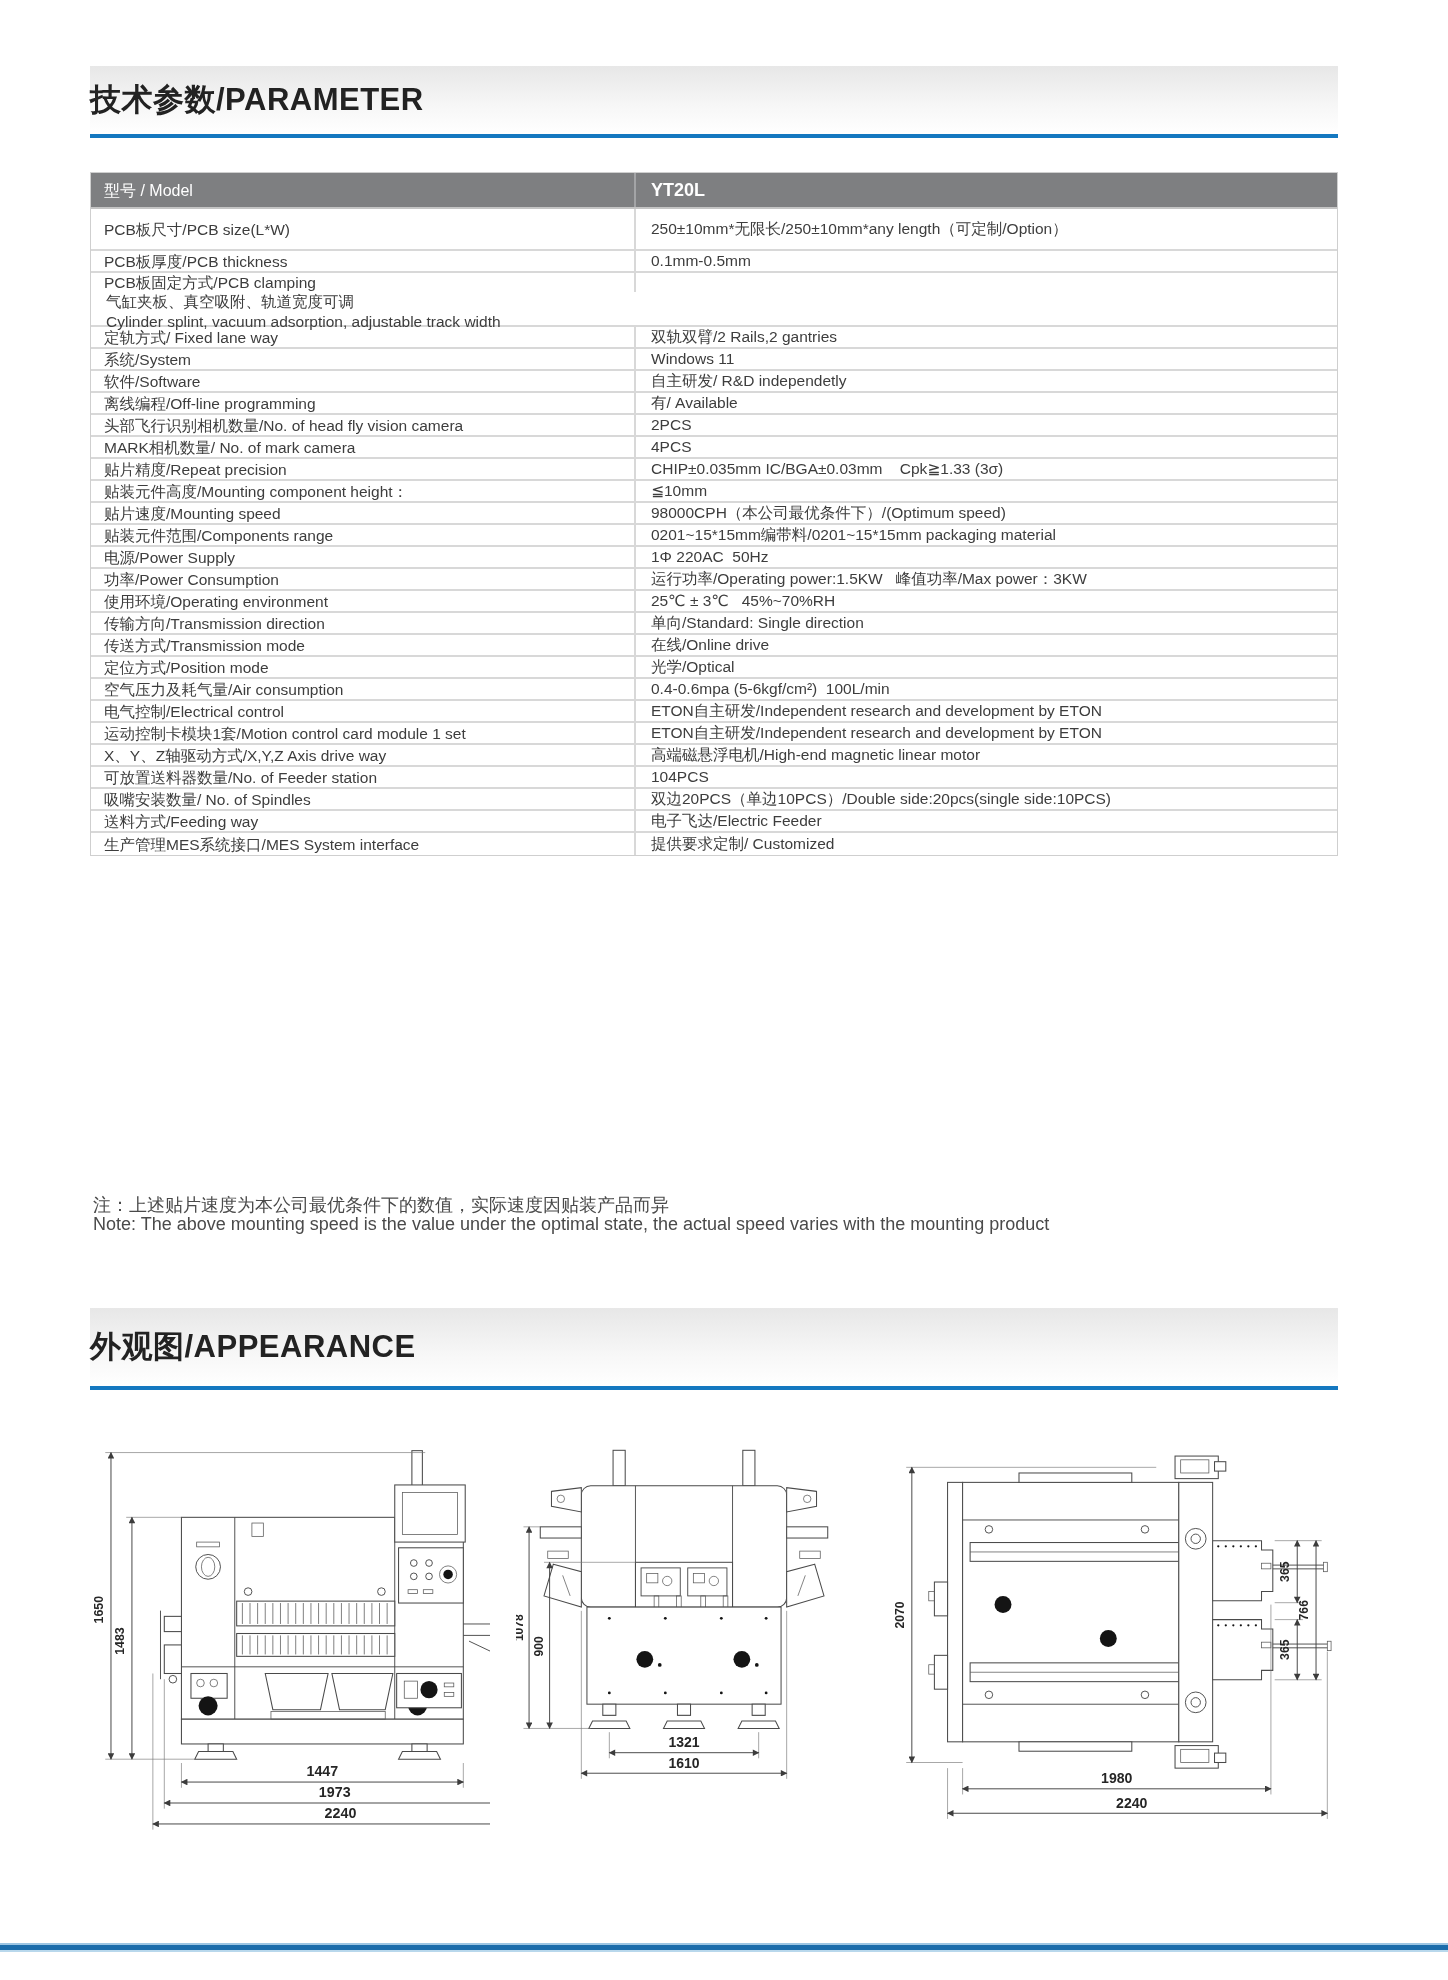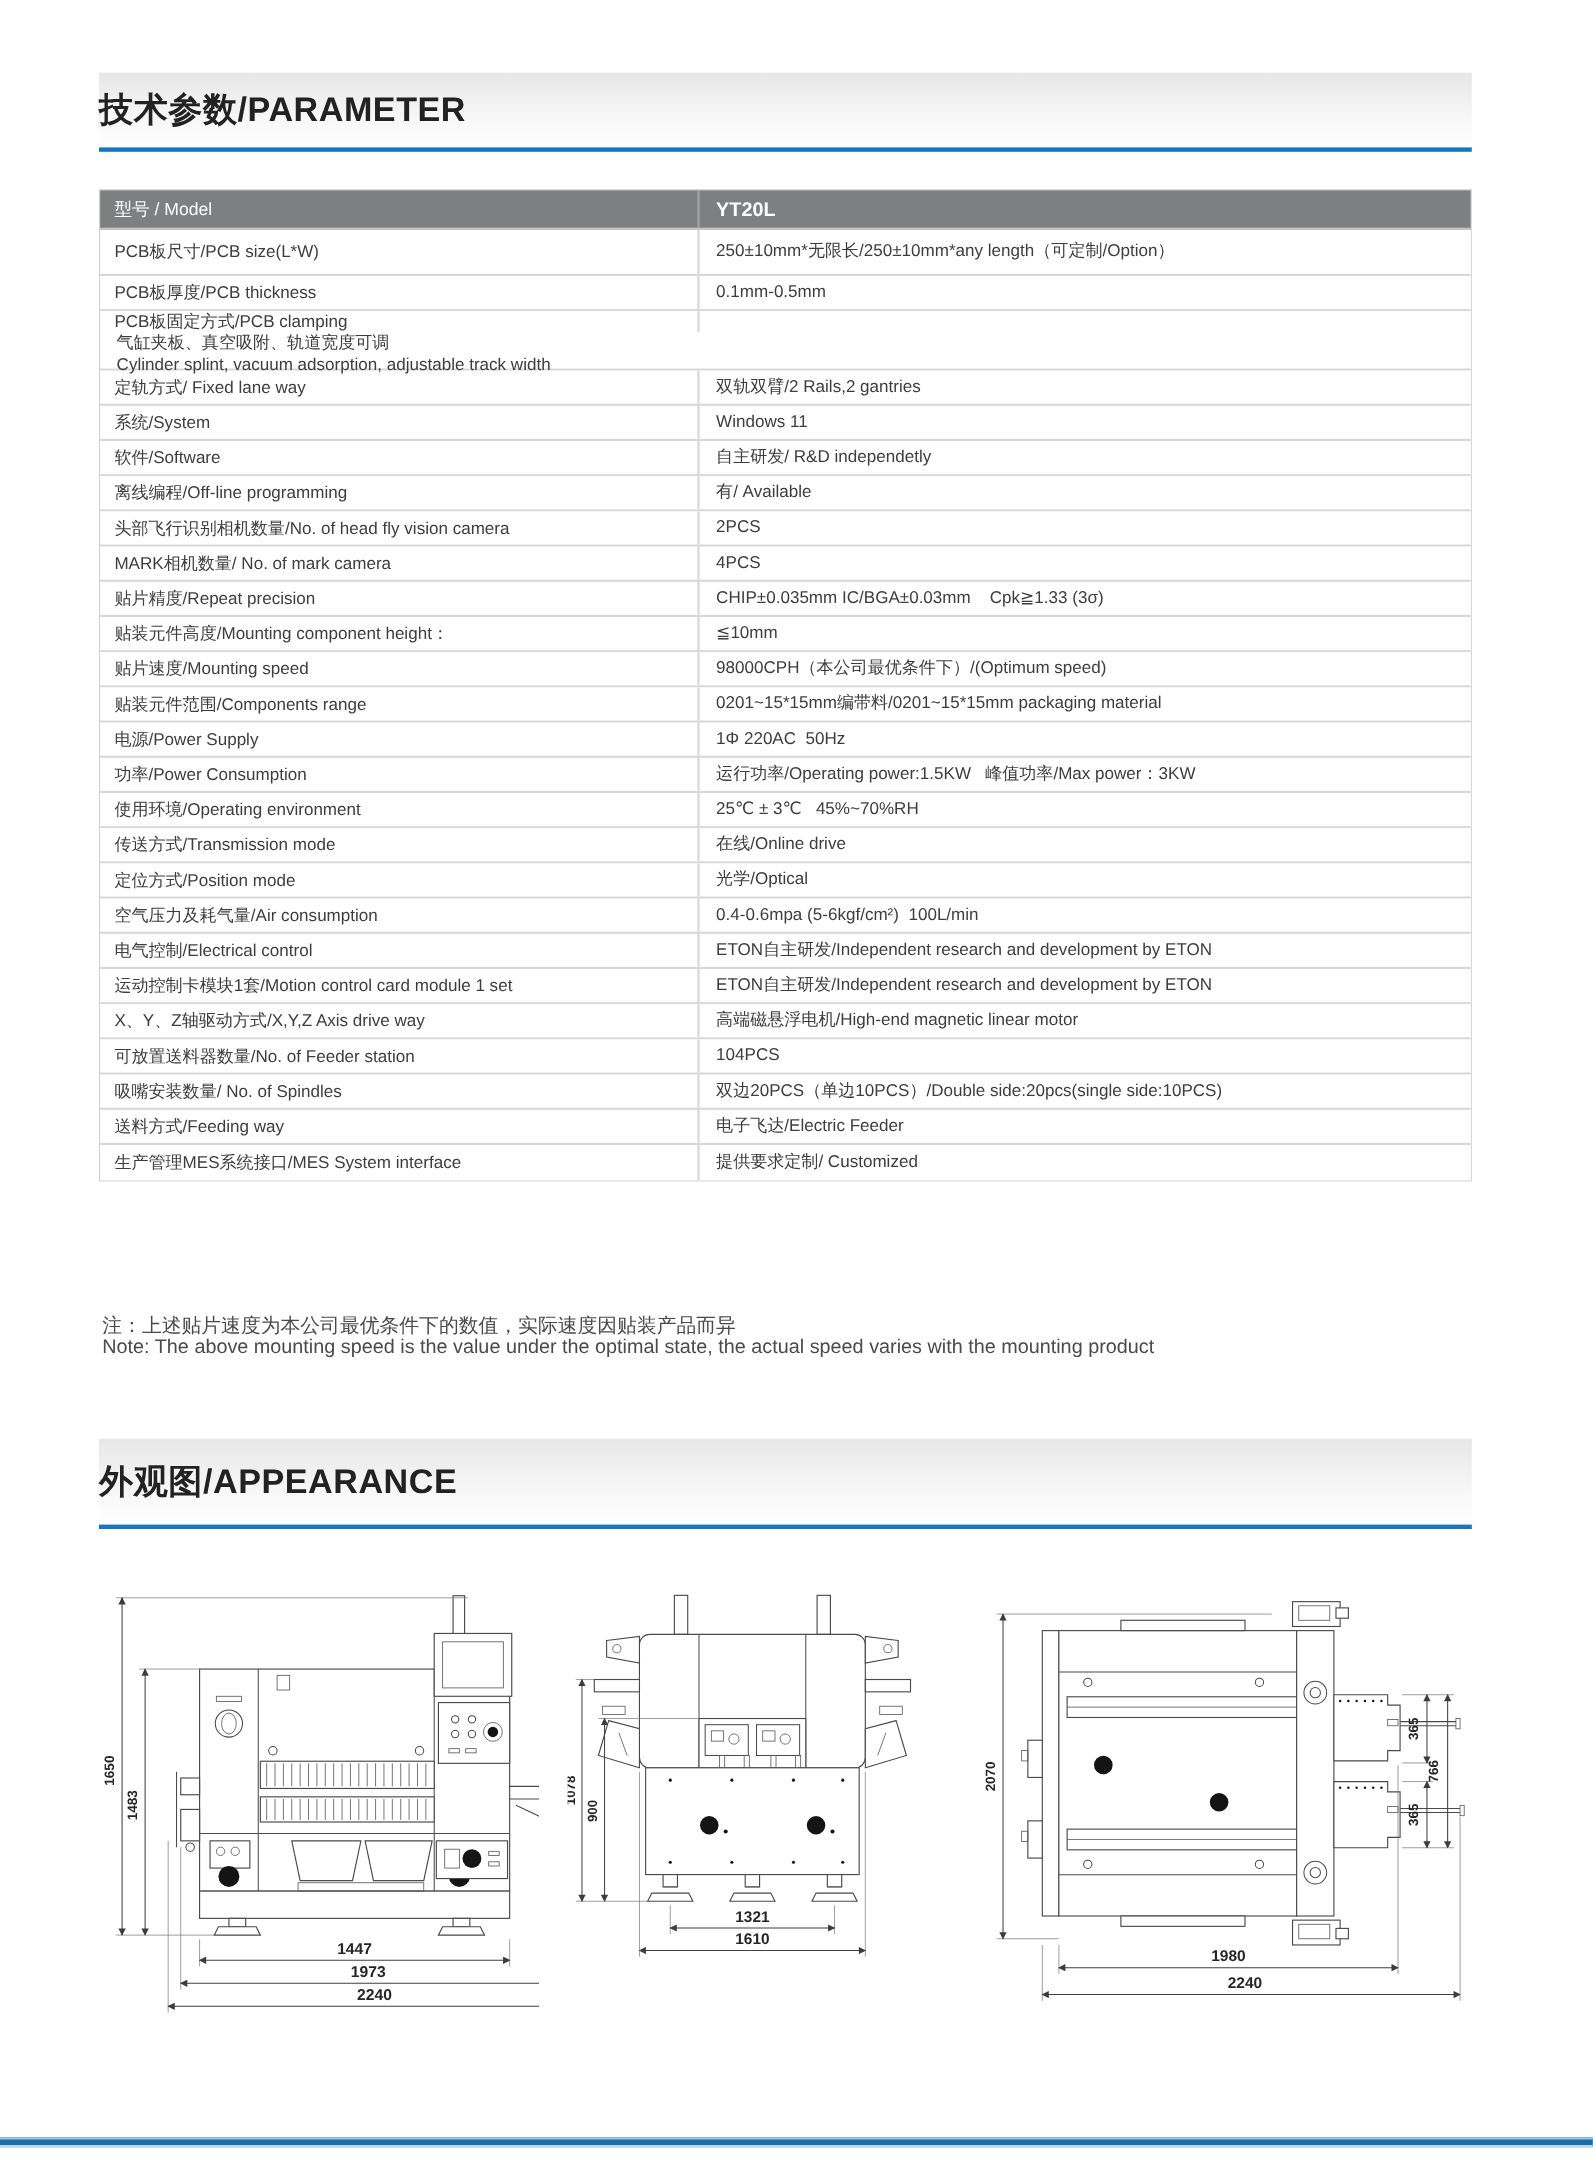--- a/index.html
+++ b/index.html
@@ -16,21 +16,21 @@
   }
   #band-param{top:66px;}
   #band-appearance{top:1308px;height:82px;}
   .band .title{font-size:31px;font-weight:bold;color:#222;letter-spacing:.5px;}
 
   
   .spec{
     position:absolute;left:90px;top:172px;width:1248px;box-sizing:border-box;
     border:1px solid #cfcfcf;
   }
-  .row{display:flex;height:32px;box-sizing:border-box;border-bottom:2px solid #d8d8d8;background:#fff;}
+  .row{display:flex;height:22px;box-sizing:border-box;border-bottom:2px solid #d8d8d8;background:#fff;}
   .row:last-child{border-bottom:none;}
   .row.h{height:36px;background:#7e7f81;border-bottom:2px solid #c4c4c4;}
   .row.r1{height:42px;}
   .row.tall{height:54px;flex-direction:column;}
   .cl{
     width:545px;box-sizing:border-box;padding-left:13px;padding-right:8px;
     display:flex;align-items:center;border-right:2px solid #d8d8d8;
     font-size:15.5px;line-height:19px;color:#3d3d3d;
   }
   .cv{
@@ -139,20 +139,24 @@
     <div class="cl">电源/Power Supply</div>
     <div class="cv">1Φ 220AC  50Hz</div>
   </div>
   <div class="row">
     <div class="cl">功率/Power Consumption</div>
     <div class="cv">运行功率/Operating power:1.5KW   峰值功率/Max power：3KW</div>
   </div>
   <div class="row">
     <div class="cl">使用环境/Operating environment</div>
     <div class="cv">25℃ ± 3℃   45%~70%RH</div>
+  </div>
+  <div class="row">
+    <div class="cl">传输方向/Transmission direction</div>
+    <div class="cv">单向/Standard: Single direction</div>
   </div>
   <div class="row">
     <div class="cl">传送方式/Transmission mode</div>
     <div class="cv">在线/Online drive</div>
   </div>
   <div class="row">
     <div class="cl">定位方式/Position mode</div>
     <div class="cv">光学/Optical</div>
   </div>
   <div class="row">

